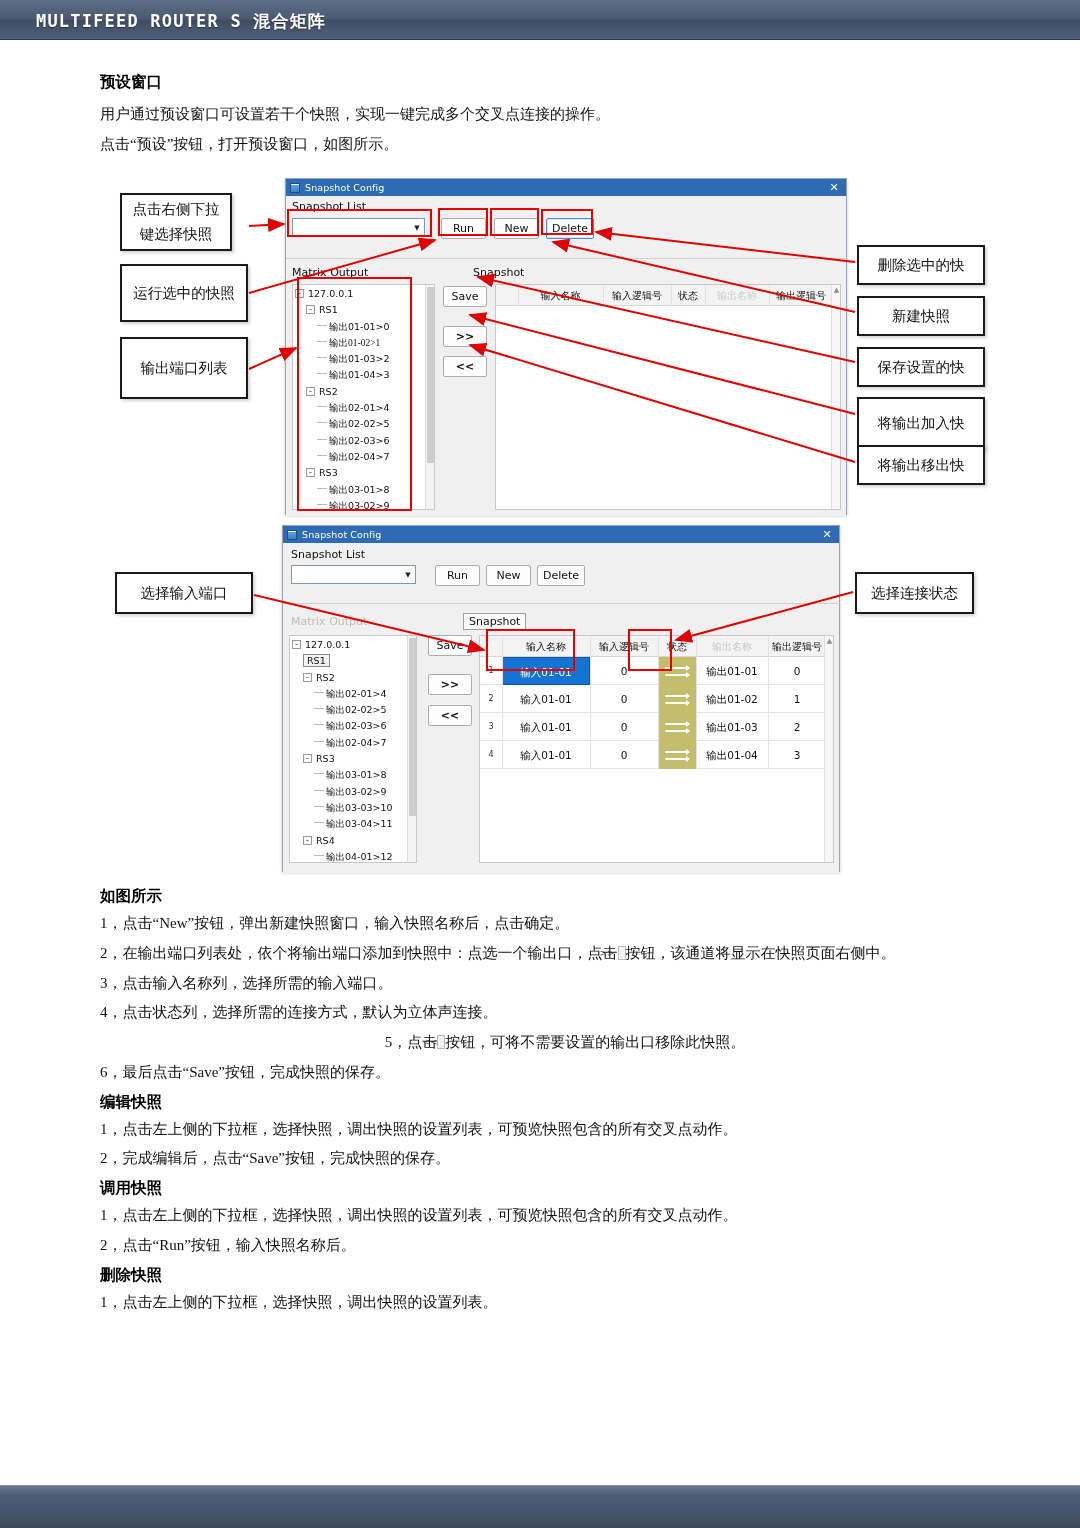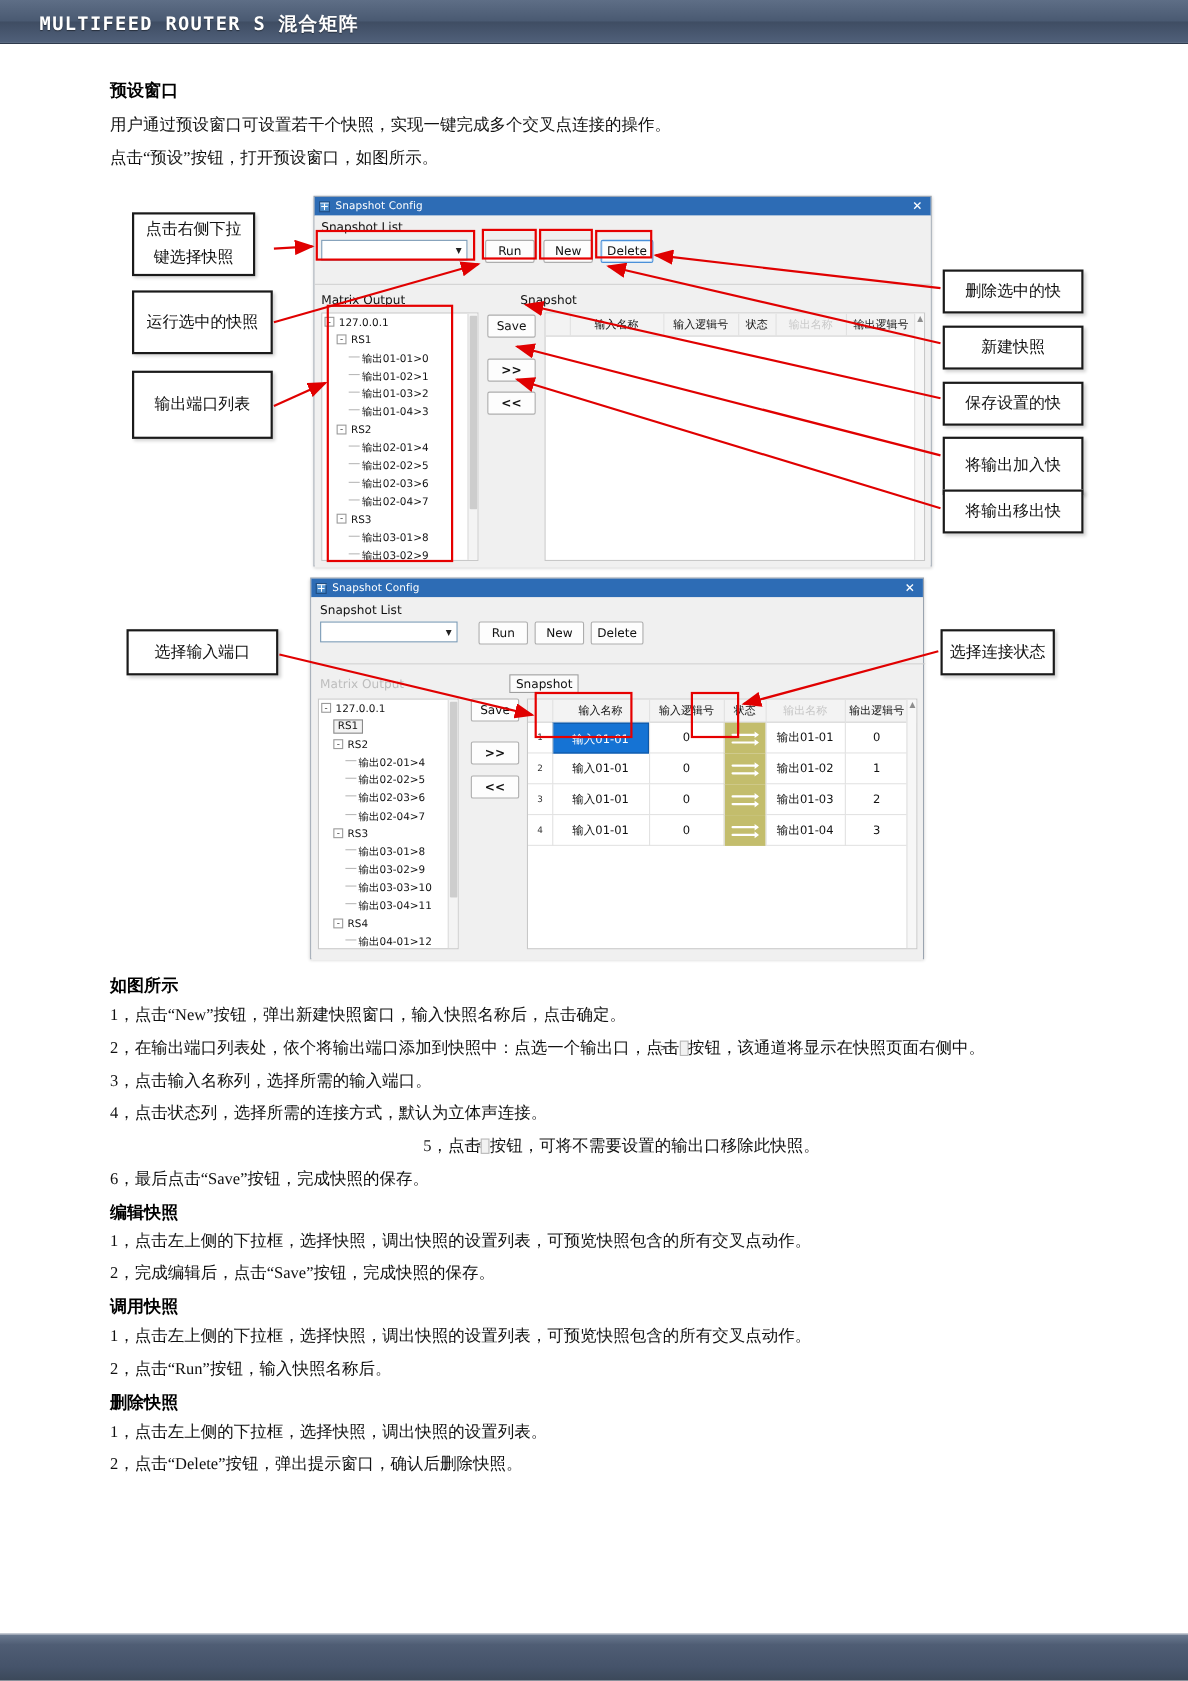--- a/index.html
+++ b/index.html
@@ -189,21 +189,21 @@
     <div class="sep" style="left:0; top:62px; width:562px;"></div>
 
     <div class="grp-label" style="left:6px; top:70px;">Matrix Output</div>
     <div class="grp-label" style="left:187px; top:70px;">Snapshot</div>
 
     <div class="tree" style="left:6px; top:88px; width:143px; height:226px;">
       <div id="d1tree" style="position:absolute; left:2px; top:1px; right:10px;">
           <div class="tnode" style="padding-left: 0px;"><span class="exp">-</span><span>127.0.0.1</span></div>
           <div class="tnode" style="padding-left: 11px;"><span class="exp">-</span><span>RS1</span></div>
           <div class="tnode" style="padding-left: 22px;"><span class="dash"></span><span>输出01-01&gt;0</span></div>
-          <div class="tnode" style="padding-left: 22px;"><span class="dash"></span><span>输出01-02&gt;1</span></div>
+          <div class="tnode" style="padding-left: 22px; font-family: Liberation Serif, serif;"><span class="dash"></span><span>输出01-02&gt;1</span></div>
           <div class="tnode" style="padding-left: 22px;"><span class="dash"></span><span>输出01-03&gt;2</span></div>
           <div class="tnode" style="padding-left: 22px;"><span class="dash"></span><span>输出01-04&gt;3</span></div>
           <div class="tnode" style="padding-left: 11px;"><span class="exp">-</span><span>RS2</span></div>
           <div class="tnode" style="padding-left: 22px;"><span class="dash"></span><span>输出02-01&gt;4</span></div>
           <div class="tnode" style="padding-left: 22px;"><span class="dash"></span><span>输出02-02&gt;5</span></div>
           <div class="tnode" style="padding-left: 22px;"><span class="dash"></span><span>输出02-03&gt;6</span></div>
           <div class="tnode" style="padding-left: 22px;"><span class="dash"></span><span>输出02-04&gt;7</span></div>
           <div class="tnode" style="padding-left: 11px;"><span class="exp">-</span><span>RS3</span></div>
           <div class="tnode" style="padding-left: 22px;"><span class="dash"></span><span>输出03-01&gt;8</span></div>
           <div class="tnode" style="padding-left: 22px;"><span class="dash"></span><span>输出03-02&gt;9</span></div>
@@ -401,21 +401,21 @@
 </div>
 <div class="callout" style="left:857px; top:347px; width:128px; height:40px;">
   <span>保存设置的快</span>
 </div>
 <div class="callout" style="left:857px; top:397px; width:128px; height:53px;">
   <span>将输出加入快</span>
 </div>
 <div class="callout" style="left:857px; top:445px; width:128px; height:40px;">
   <span>将输出移出快</span>
 </div>
-<div class="callout" style="left:855px; top:572px; width:104px; height:42px;">
+<div class="callout" style="left:855px; top:572px; width:119px; height:42px;">
   <span>选择连接状态</span>
 </div>
 
 <svg class="arrows" xmlns="http://www.w3.org/2000/svg">
   <defs>
     <marker id="ah" markerWidth="9" markerHeight="7" refX="8" refY="3.5" orient="auto">
       <polygon points="0 0, 9 3.5, 0 7" fill="#e00000"></polygon>
     </marker>
   </defs>
   <g stroke="#e00000" stroke-width="2" fill="none" marker-end="url(#ah)">
@@ -443,16 +443,15 @@
     <p class="para" style="margin: 0px 0px 8px; padding-left: 22px; text-indent: -22px; text-align: center;"><span>5，</span><span>点击</span><span class="inlbtn">&lt;&lt;</span><span>按钮，可将不需要设置的输出口移除此快照。</span></p>
     <p class="para" style="margin: 0px 0px 8px; padding-left: 22px; text-indent: -22px;"><span>6，</span><span>最后点击“Save”按钮，完成快照的保存。</span></p>
     <h3 class="sec" style="margin: 0px 0px 6px;">编辑快照</h3>
     <p class="para" style="margin: 0px 0px 8px; padding-left: 22px; text-indent: -22px;"><span>1，</span><span>点击左上侧的下拉框，选择快照，调出快照的设置列表，可预览快照包含的所有交叉点动作。</span></p>
     <p class="para" style="margin: 0px 0px 8px; padding-left: 22px; text-indent: -22px;"><span>2，</span><span>完成编辑后，点击“Save”按钮，完成快照的保存。</span></p>
     <h3 class="sec" style="margin: 0px 0px 6px;">调用快照</h3>
     <p class="para" style="margin: 0px 0px 8px; padding-left: 22px; text-indent: -22px;"><span>1，</span><span>点击左上侧的下拉框，选择快照，调出快照的设置列表，可预览快照包含的所有交叉点动作。</span></p>
     <p class="para" style="margin: 0px 0px 8px; padding-left: 22px; text-indent: -22px;"><span>2，</span><span>点击“Run”按钮，输入快照名称后。</span></p>
     <h3 class="sec" style="margin: 0px 0px 6px;">删除快照</h3>
     <p class="para" style="margin: 0px 0px 8px; padding-left: 22px; text-indent: -22px;"><span>1，</span><span>点击左上侧的下拉框，选择快照，调出快照的设置列表。</span></p>
-    <p class="para" style="margin: 0px 0px 8px; padding-left: 22px; text-indent: -22px;"><span>2，</span><span>点击“Delete”按钮，弹出提示窗口，确认后删除快照。</span></p>
   </div>
 
 <div class="page-footer"></div>
 
 </body></html>

